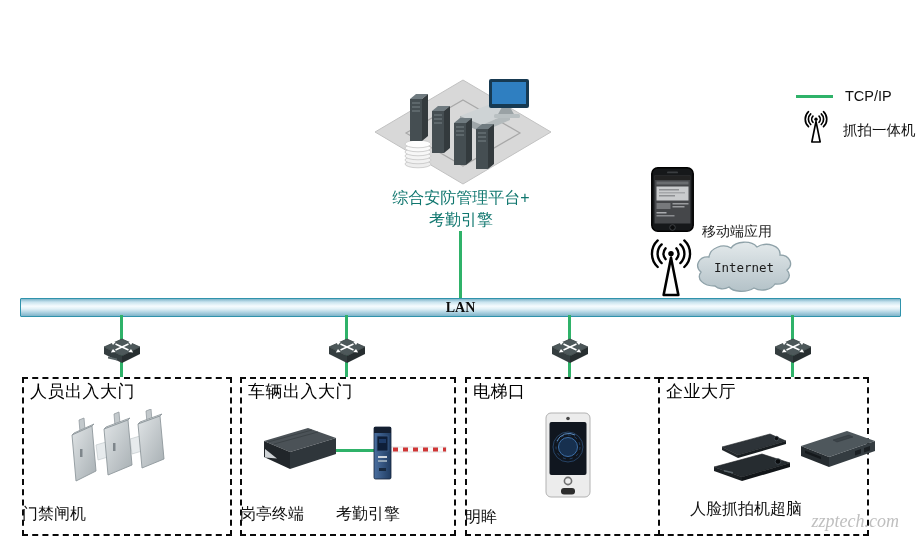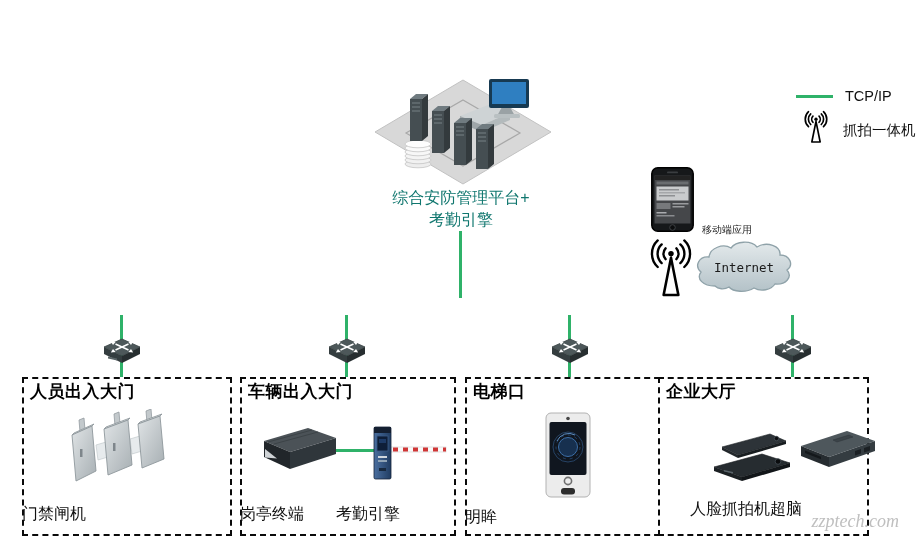--- a/index.html
+++ b/index.html
@@ -8,27 +8,27 @@
   .abs{position:absolute;}
   .vline{position:absolute;width:3px;background:#2fb269;}
   .hline{position:absolute;height:3px;background:#2fb269;}
   .lan-bar{position:absolute;left:20px;top:298px;width:879px;height:17px;
            border:1.5px solid #2f93ac;border-radius:1px;
            background:linear-gradient(to bottom,#7fb4c9 0%,#c9e4ef 18%,#f6fcfe 42%,#e2f1f7 58%,#a7cede 82%,#7fb4c9 100%);}
   .lan-label{position:absolute;left:0;right:0;top:0;text-align:center;
              font-family:"Liberation Serif","DejaVu Serif",serif;font-weight:bold;
              font-size:14px;line-height:17px;color:#0d0d0d;}
   .zone-box{position:absolute;top:377px;height:155px;border:2px dashed #0a0a0a;background:#fff;}
-  .zone-title{position:absolute;left:6px;top:1px;font-size:17px;font-weight:700;color:#000;letter-spacing:.5px;}
+  .zone-title{position:absolute;left:6px;top:1px;font-size:17px;font-weight:400;color:#000;letter-spacing:.5px;}
   .dev-label{font-size:16px;color:#111;}
   .label-row{position:absolute;display:flex;justify-content:flex-start;text-align:center;}
   .platform-label{position:absolute;left:355px;top:187px;width:212px;text-align:center;
                   font-size:16px;line-height:22px;color:#0f766e;}
   .legend-label{position:absolute;font-size:14.5px;color:#111;}
-  .mobile-label{position:absolute;left:702px;top:223px;font-size:10px;color:#1c1c1c;}
+  .mobile-label{position:absolute;left:702px;top:223px;font-size:14px;color:#1c1c1c;}
   .watermark{position:absolute;left:793px;top:511px;width:106px;text-align:right;
              font-family:"Liberation Serif","DejaVu Serif",serif;font-style:italic;
              font-size:18px;color:#bfbfbf;}
 </style>
 </head>
 <body>
 
 <div id="canvas">
 
   <svg class="abs" style="left:368px;top:74px;" width="185" height="116" viewBox="0 0 185 116">
@@ -148,20 +148,23 @@
         <stop offset="0" stop-color="#e3e9eb"></stop>
           <stop offset="1" stop-color="#b4c2c8"></stop>
       </linearGradient>
     </defs>
     <path d="M22,47 C10,47 3,40 8,33 C1,27 6,17 16,18 C17,9 30,4 38,9 C43,2 58,1 64,8 C74,2 88,7 87,16 C97,16 101,26 94,31 C100,38 93,46 82,45 C78,51 68,53 61,49 C53,54 40,53 36,48 C31,51 25,50 22,47 Z" fill="url(#cldg)" stroke="#8fa2a9" stroke-width="1.3"></path>
     <text x="51" y="33" text-anchor="middle" font-family="DejaVu Sans Mono, monospace" font-size="12.5" fill="#1b1b1b">Internet</text>
   </svg>
 
   <div class="vline" style="left:459px;top:231px;height:67px;"></div>
 
+  <div class="lan-bar">
+    <div class="lan-label">LAN</div>
+  </div>
 
   <div class="vline" style="left:120px;top:315px;height:63px;"></div>
   <div class="vline" style="left:345px;top:315px;height:63px;"></div>
   <div class="vline" style="left:568px;top:315px;height:63px;"></div>
   <div class="vline" style="left:791px;top:315px;height:63px;"></div>
 
   <svg class="abs" style="left:102px;top:337px;" width="40" height="30" viewBox="0 0 40 30">
     <polygon points="20,2 38,10 20,19 2,10" fill="#4d585a" stroke="#394244" stroke-width="0.8"></polygon>
     <polygon points="2,10 20,19 20,26 2,17" fill="#343d3f"></polygon>
     <polygon points="20,19 38,10 38,17 20,26" fill="#272e30"></polygon>

